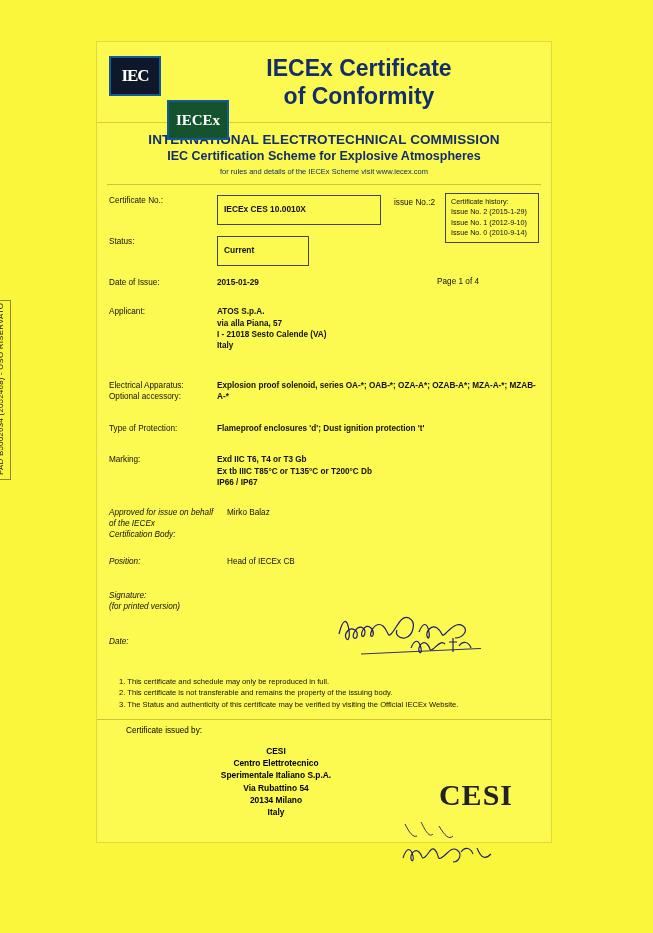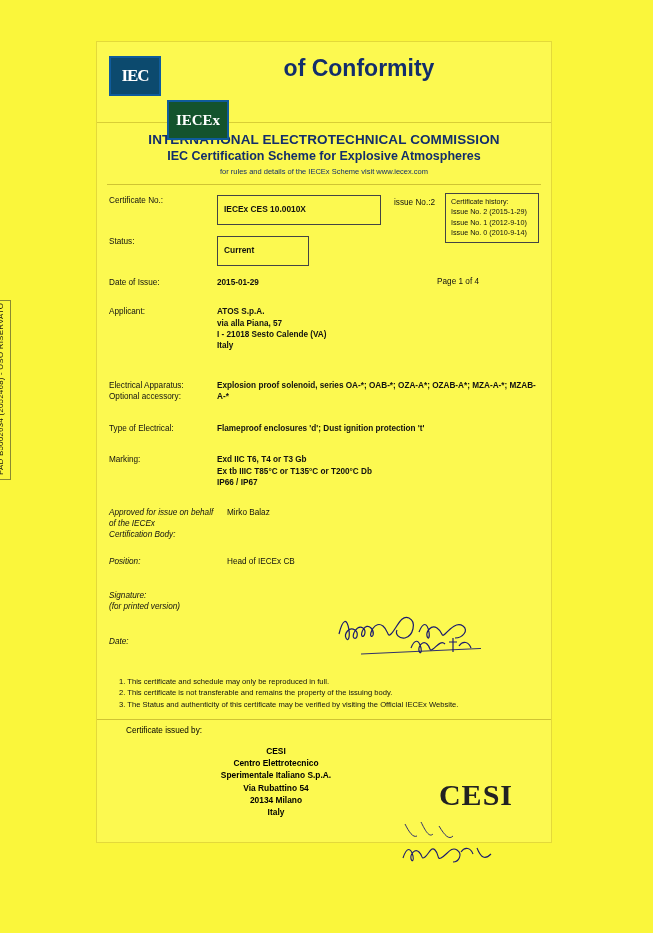--- a/index.html
+++ b/index.html
@@ -59,21 +59,21 @@
   .logos {
     position: absolute;
     left: 12px;
     top: 14px;
     display: flex;
     gap: 6px;
   }
   .logo-iec {
     width: 48px;
     height: 36px;
-    background: #0c4a6e;
+    background: #0f172a;
     border: 2px solid #0f5b9b;
     color: #fff;
     font-weight: bold;
     font-size: 17px;
     display: flex;
     align-items: center;
     justify-content: center;
     font-family: "Liberation Serif", serif;
     letter-spacing: -1px;
   }
@@ -245,20 +245,21 @@
   <div class="side-label">PAD  B5002634 (2052468) - USO RISERVATO</div>
 
   <div class="sheet">
 
     <div class="header">
       <div class="logos">
         <div class="logo-iec">IEC</div>
         <div class="logo-iecex">IECEx</div>
       </div>
       <div class="title-main">
+        <div>IECEx Certificate</div>
         <div>of Conformity</div>
       </div>
     </div>
 
     <div class="subhead">
       <div class="l1">INTERNATIONAL ELECTROTECHNICAL COMMISSION</div>
       <div class="l2">IEC Certification Scheme for Explosive Atmospheres</div>
       <div class="l3">for rules and details of the IECEx Scheme visit www.iecex.com</div>
     </div>
 
@@ -304,21 +305,21 @@
 
       <div class="row" style="margin-bottom:20px;">
         <div class="lbl">
           <div>Electrical Apparatus:</div>
           <div class="italic">Optional accessory:</div>
         </div>
         <div class="val bold">Explosion proof solenoid, series OA-*; OAB-*; OZA-A*; OZAB-A*; MZA-A-*; MZAB-A-*</div>
       </div>
 
       <div class="row" style="margin-bottom:20px;">
-        <div class="lbl">Type of Electrical:</div>
+        <div class="lbl">Type of Protection:</div>
         <div class="val bold">Flameproof enclosures 'd'; Dust ignition protection 't'</div>
       </div>
 
       <div class="row" style="margin-bottom:18px;">
         <div class="lbl">Marking:</div>
         <div class="val bold" style="white-space:pre-line;">Exd IIC T6, T4 or T3 Gb
 Ex tb IIIC T85°C or T135°C or T200°C Db
 IP66 / IP67</div>
       </div>
 

